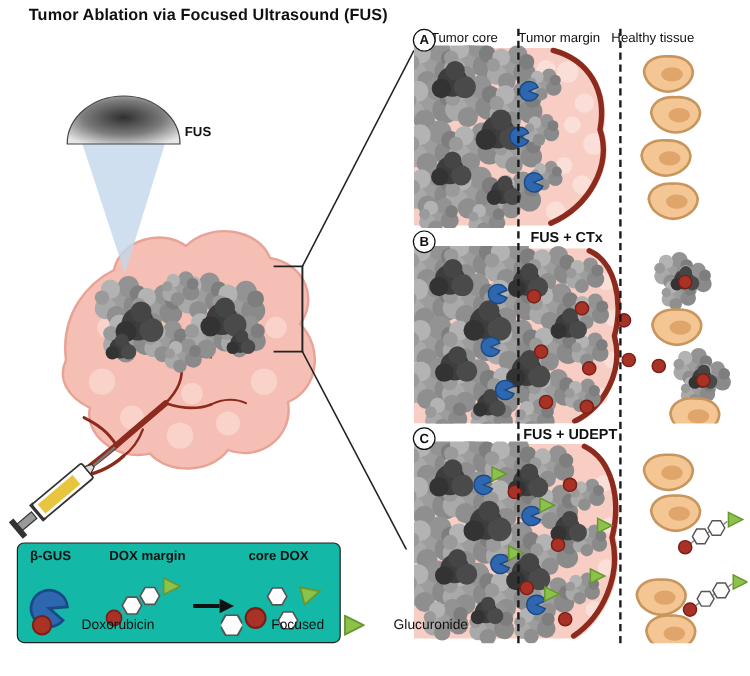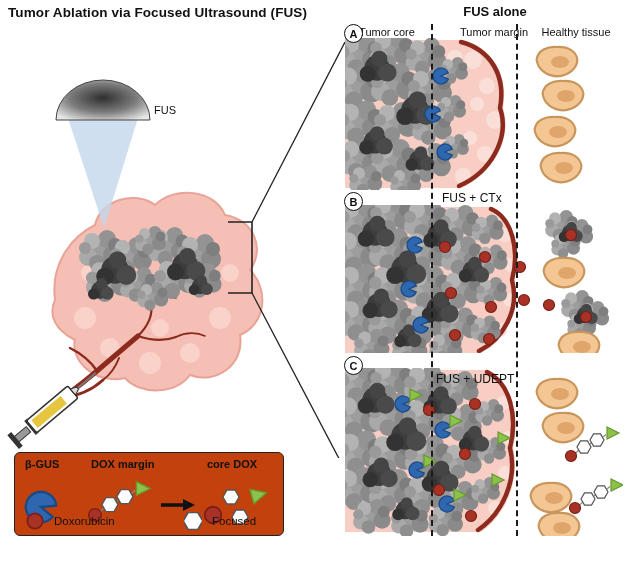--- a/index.html
+++ b/index.html
@@ -1,33 +1,33 @@
 <!DOCTYPE html>
 <html><head>
 <meta charset="utf-8">
 <style>
   html,body{margin:0;padding:0;background:#fff;}
   .canvas{position:relative;width:625px;height:563px;background:#ffffff;
           font-family:"Liberation Sans",sans-serif;color:#111;overflow:hidden;}
-  .title{position:absolute;left:8px;top:5px;font-size:13.5px;font-weight:bold;letter-spacing:.1px;}
-  .fus-label{position:absolute;left:154px;top:104px;font-size:11px;font-weight:normal;}
+  .title{position:absolute;left:24px;top:5px;font-size:13.5px;font-weight:bold;letter-spacing:.1px;}
+  .fus-label{position:absolute;left:154px;top:104px;font-size:11px;font-weight:bold;}
   .left-art{position:absolute;left:0;top:18px;}
   .fus-alone{position:absolute;left:430px;top:4px;width:130px;text-align:center;font-size:13px;font-weight:bold;}
   .col-label{position:absolute;top:26px;font-size:11px;text-align:center;}
   .dash{position:absolute;top:24px;height:512px;width:0;border-left:2px dashed #1a1a1a;z-index:5;}
   .badge{position:absolute;width:17px;height:17px;border:1.7px solid #111;border-radius:50%;
          background:#fff;font-size:11px;font-weight:bold;display:flex;align-items:center;
          justify-content:center;z-index:6;}
   .panel{position:absolute;}
-  .panel-label{position:absolute;font-size:12px;font-weight:normal;z-index:6;}
-  .legend-box{position:absolute;left:14px;top:452px;width:268px;height:82px;background:#c2410c;
+  .panel-label{position:absolute;font-size:12px;font-weight:bold;z-index:6;}
+  .legend-box{position:absolute;left:14px;top:452px;width:268px;height:82px;background:#14b8a6;
               border:1.6px solid #222;border-radius:6px;z-index:7;}
   .lb-label{position:absolute;top:5px;font-size:11px;font-weight:bold;}
   .lb-art{position:absolute;left:0;top:18px;}
-  .legend-item{position:absolute;top:512px;display:flex;align-items:center;gap:10px;
+  .legend-item{position:absolute;top:512px;display:flex;align-items:center;gap:24px;
                font-size:11.5px;z-index:7;}
 </style>
 </head>
 <body>
 
 <div class="canvas">
 
   <svg width="0" height="0" style="position:absolute" aria-hidden="true">
     <defs>
       <radialGradient id="domeg" cx="50%" cy="45%" r="65%">
@@ -135,38 +135,37 @@
       <line x1="56" y1="0" x2="86" y2="0" stroke="#777" stroke-width="2"></line>
       <rect x="-18" y="-3.5" width="16" height="7" fill="#999" stroke="#333" stroke-width="1"></rect>
       <rect x="-22" y="-9" width="5" height="18" fill="#333"></rect>
       <rect x="0" y="-9" width="4" height="18" fill="#333"></rect>
       <rect x="2" y="-8" width="54" height="16" rx="2" fill="#fff" stroke="#333" stroke-width="1.5"></rect>
       <rect x="6" y="-5" width="38" height="10" fill="#e8c53e"></rect>
       <path d="M56,-4 L62,-1.5 L62,1.5 L56,4 Z" fill="#ddd" stroke="#333" stroke-width="1"></path>
     </g>
   </svg>
 
-  <div class="fus-alone">FUS alone</div>
   <div class="col-label" style="left:344px;width:86px">Tumor core</div>
-  <div class="col-label" style="left:452px;width:84px">Tumor margin</div>
-  <div class="col-label" style="left:528px;width:96px">Healthy tissue</div>
+  <div class="col-label" style="left:424px;width:84px">Tumor margin</div>
+  <div class="col-label" style="left:496px;width:96px">Healthy tissue</div>
   <div class="dash" style="left:431px"></div>
   <div class="dash" style="left:516px"></div>
 
   <div class="badge" style="left:344px;top:24px">
       <span>A</span>
     </div>
   <div class="badge" style="left:344px;top:192px">
       <span>B</span>
     </div>
   <div class="badge" style="left:344px;top:356px">
       <span>C</span>
     </div>
   <div class="panel-label" style="left:442px;top:191px">FUS + CTx</div>
-  <div class="panel-label" style="left:436px;top:372px">FUS + UDEPT</div>
+  <div class="panel-label" style="left:436px;top:355px">FUS + UDEPT</div>
 
   <svg class="panel" style="left:345px;top:38px" width="278" height="152" viewBox="0 0 278 152">
     <path d="M0,2 L118,2 C148,10 164,38 158,70 C168,100 148,136 116,150 L0,150 Z" fill="#f7cdc4"></path>
     <g fill="#fadfd8">
       <circle cx="128" cy="22" r="9"></circle>
         <circle cx="142" cy="48" r="8"></circle>
         <circle cx="150" cy="82" r="9"></circle>
       <circle cx="140" cy="116" r="8"></circle>
         <circle cx="118" cy="138" r="8"></circle>
         <circle cx="125" cy="100" r="7"></circle>
@@ -384,14 +383,20 @@
         <use href="#dox" transform="translate(9,9) scale(1.4)"></use>
       </svg>
     <span>Doxorubicin</span>
   </div>
   <div class="legend-item" style="left:184px">
     <svg width="18" height="18">
         <use href="#hex" transform="translate(9,9) scale(1.4)"></use>
       </svg>
     <span>Focused</span>
   </div>
+  <div class="legend-item" style="left:286px">
+    <svg width="18" height="18">
+        <use href="#gluc" transform="translate(8,9) scale(1.3)"></use>
+      </svg>
+    <span>Glucuronide</span>
+  </div>
 
 </div>
 
 </body></html>

